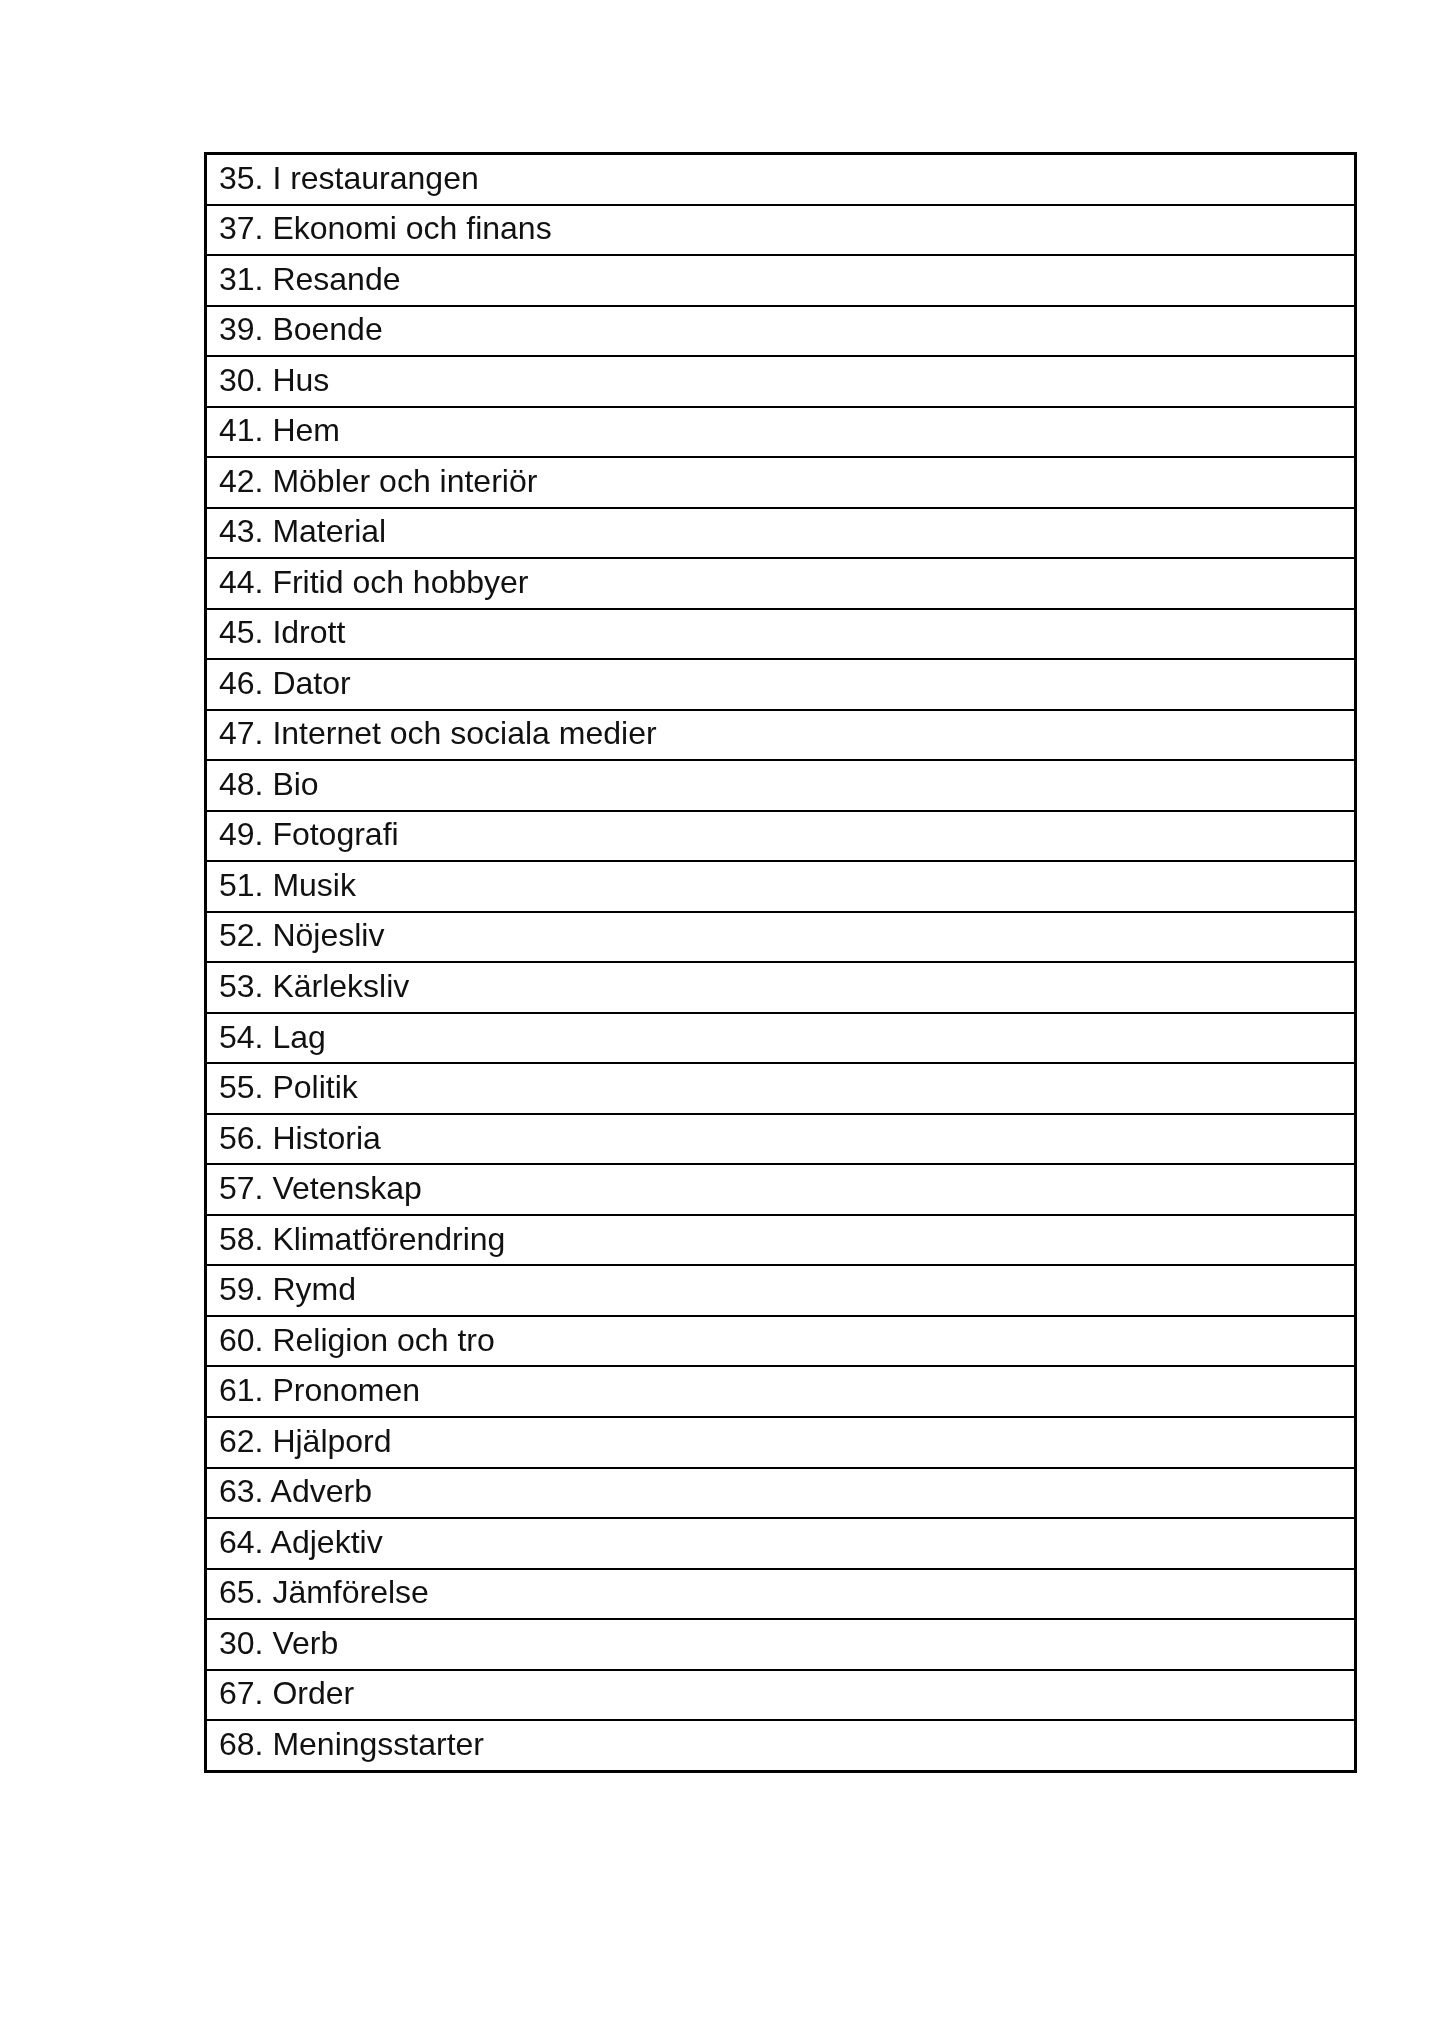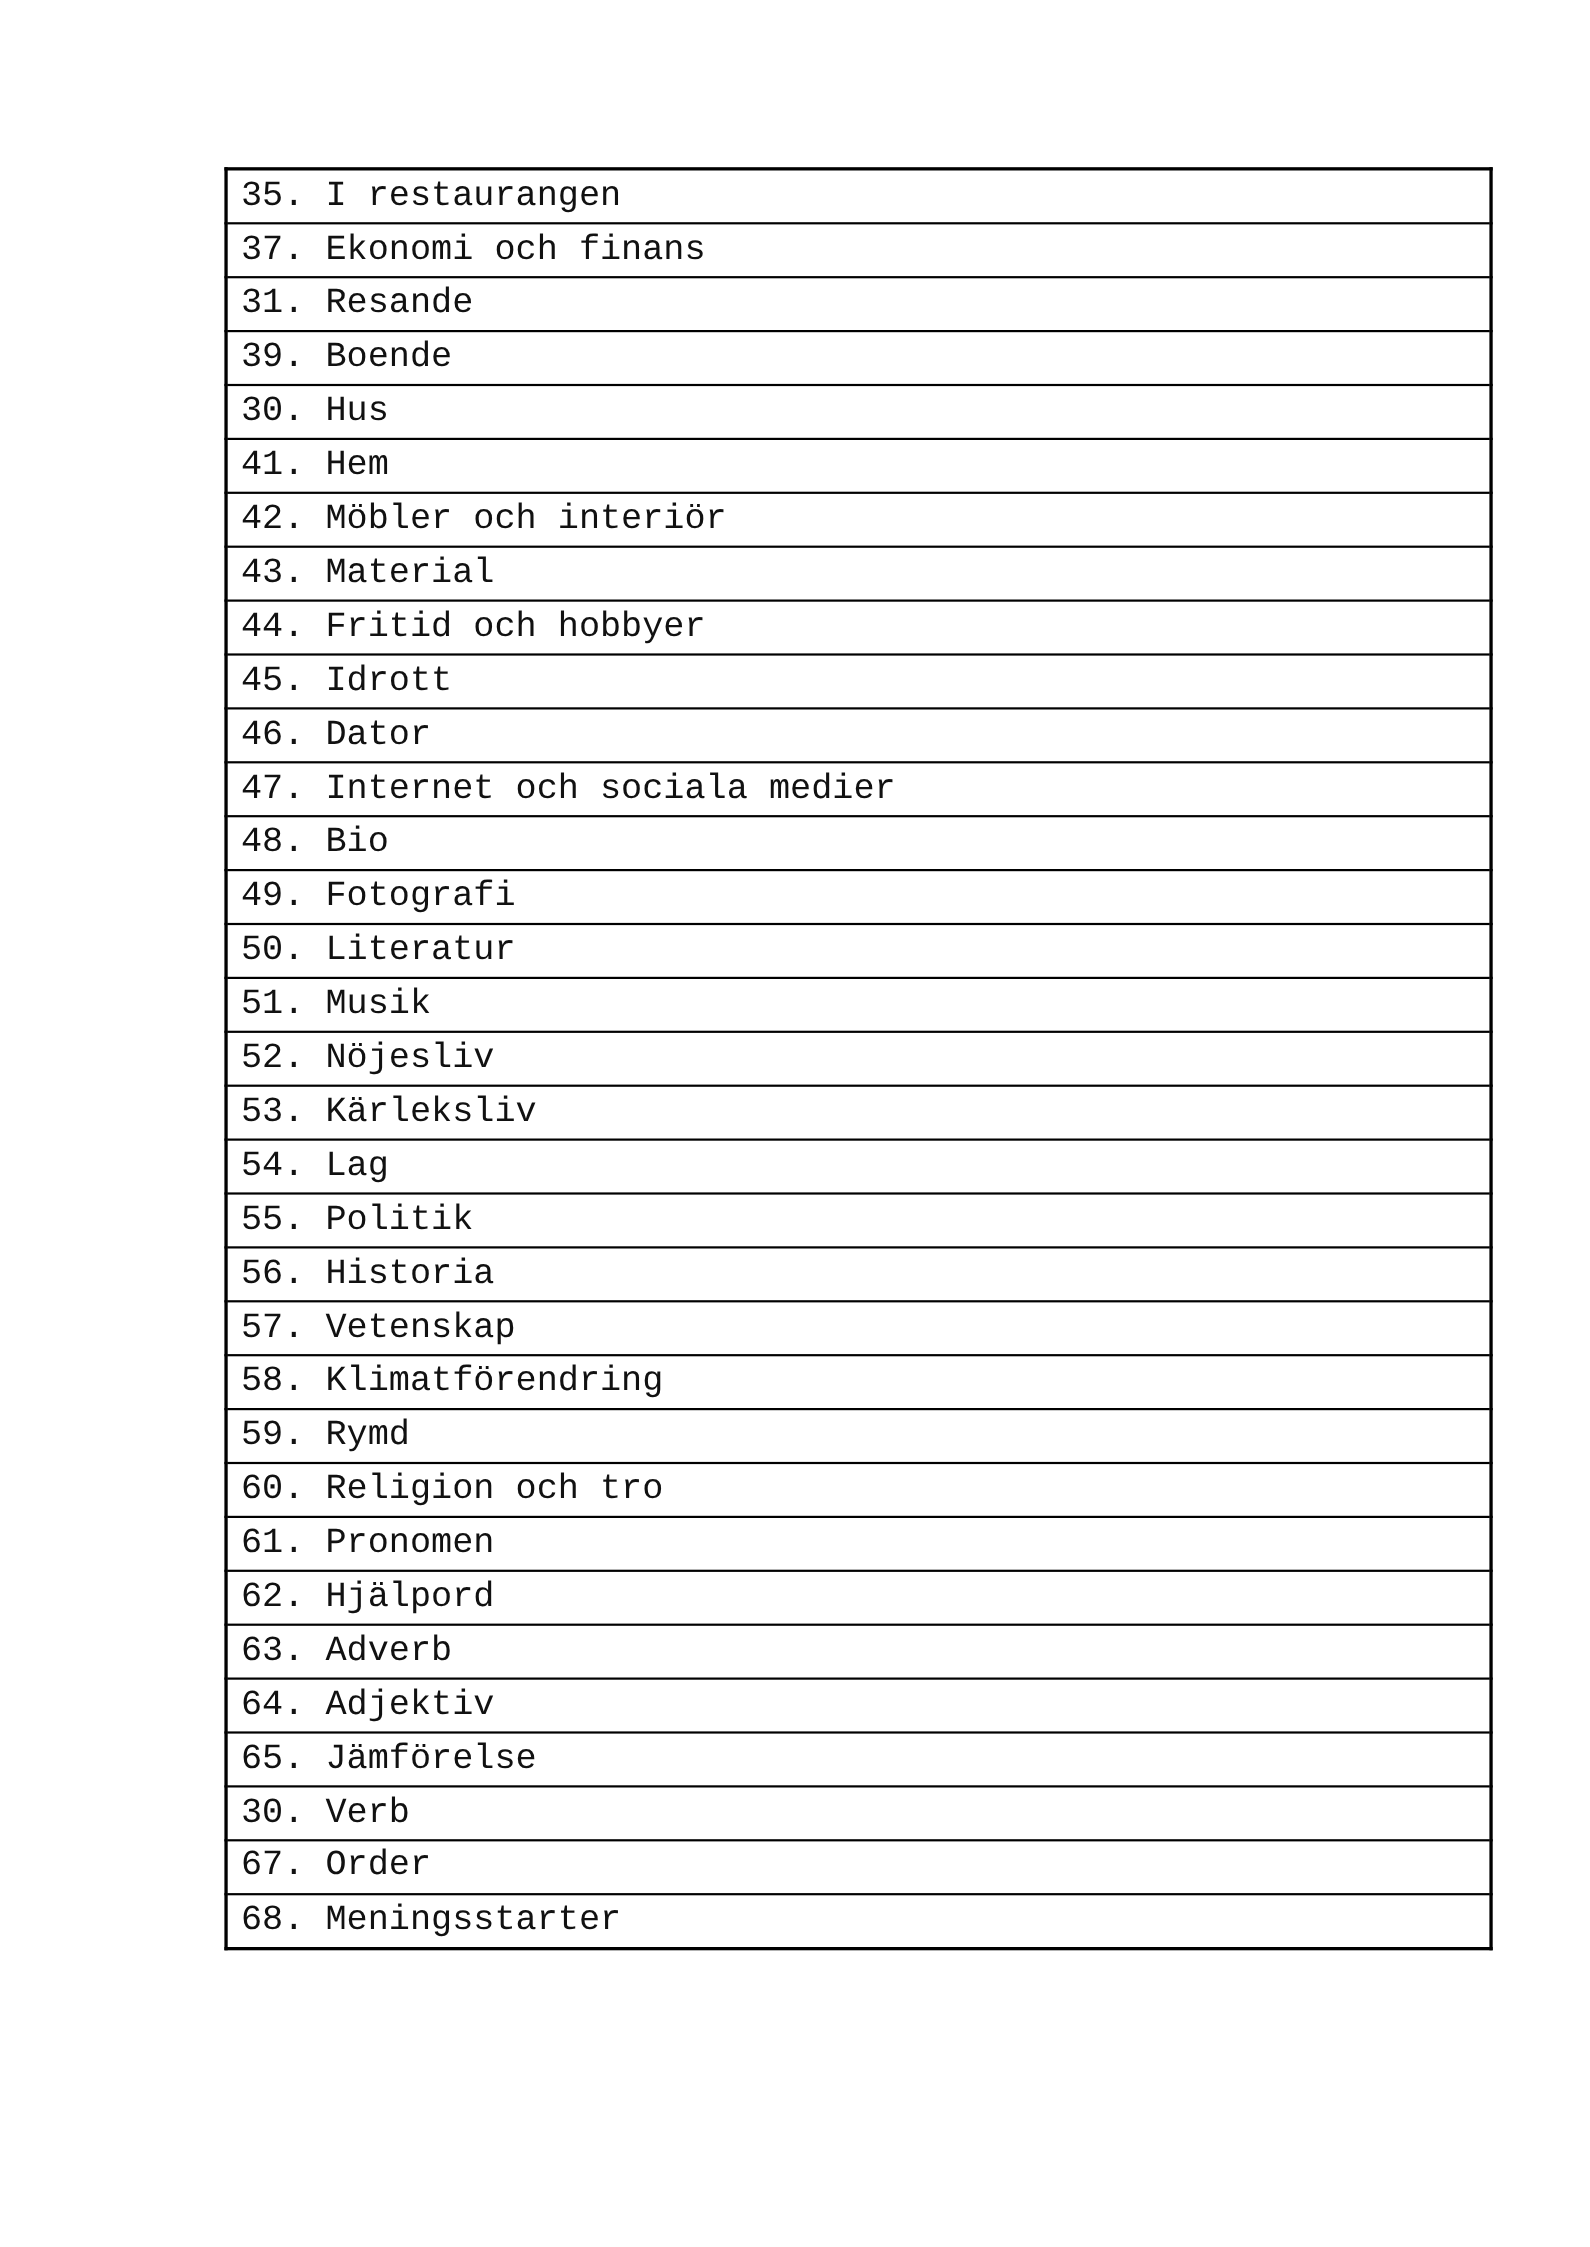--- a/index.html
+++ b/index.html
@@ -19,21 +19,21 @@
     left: 204px;
     top: 152px;
     width: 1153px;
     height: 1621px;
     border-collapse: collapse;
     table-layout: fixed;
     border: 3px solid var(--border-color, #000000);
   }
   table.toc td {
     border: 2px solid var(--border-color, #000000);
-    font-family: Liberation Mono, monospace;
+    font-family: Liberation Sans, sans-serif;
     font-size: 32px;
     line-height: 1.1;
     color: var(--text-color, #111111);
     padding: 2px 4px 4px 12px;
     vertical-align: middle;
     white-space: nowrap;
     overflow: hidden;
   }
 </style>
 </head>
@@ -76,23 +76,20 @@
           <td>46. Dator</td>
         </tr>
         <tr>
           <td>47. Internet och sociala medier</td>
         </tr>
         <tr>
           <td>48. Bio</td>
         </tr>
         <tr>
           <td>49. Fotografi</td>
-        </tr>
-        <tr>
-          <td>50. Literatur</td>
         </tr>
         <tr>
           <td>51. Musik</td>
         </tr>
         <tr>
           <td>52. Nöjesliv</td>
         </tr>
         <tr>
           <td>53. Kärleksliv</td>
         </tr>

